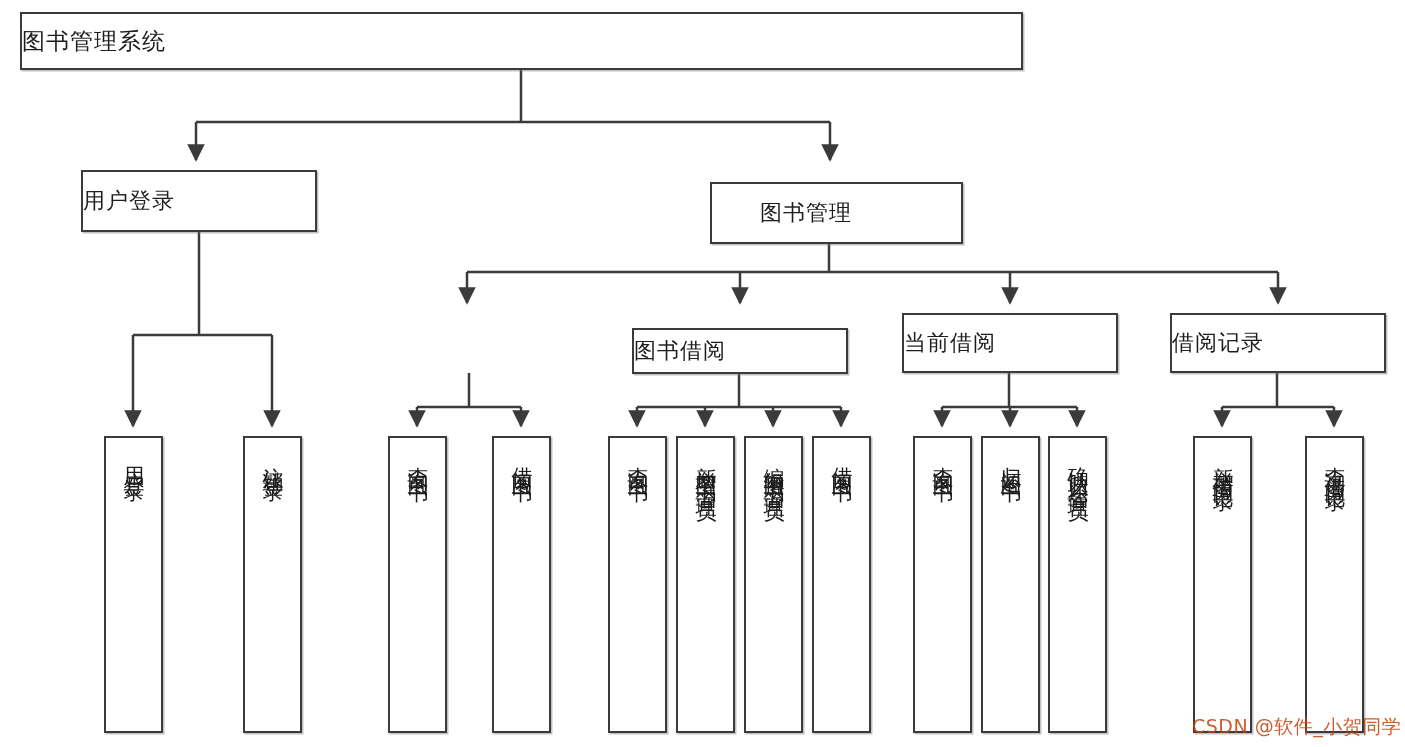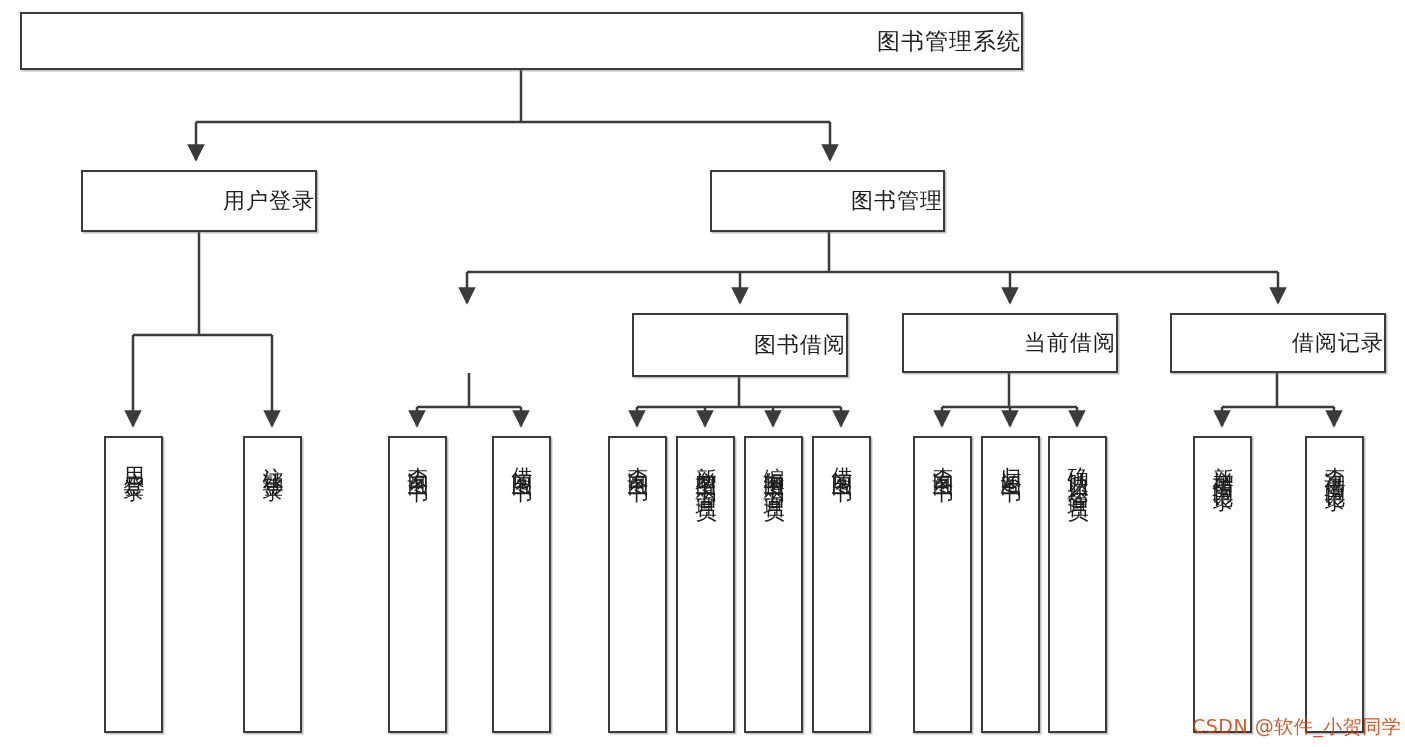--- a/index.html
+++ b/index.html
@@ -25,21 +25,21 @@
     width: 1405px;
     height: 747px;
   }
   .node {
     position: absolute;
     box-sizing: border-box;
     border: 2.5px solid #3b3b3b;
     background: #ffffff;
     display: flex;
     align-items: center;
-    justify-content: flex-end;
+    justify-content: flex-start;
     color: #1d1d1d;
     box-shadow: 1.5px 1.5px 0 rgba(120,120,120,0.45);
   }
   .node.horiz {
     font-size: 22px;
     letter-spacing: 1px;
   }
   .node.vert {
     font-size: 21px;
     align-items: flex-start;
@@ -121,25 +121,25 @@
     </g>
   </svg>
 
   <div class="node horiz root" style="left:20px; top:12px; width:1003px; height:58px;">
     <span>图书管理系统</span>
   </div>
 
   <div class="node horiz" style="left:81px; top:170px; width:236px; height:62px;">
     <span>用户登录</span>
   </div>
-  <div class="node horiz" style="left:710px; top:170px; width:235px; height:62px;">
+  <div class="node horiz" style="left:710px; top:182px; width:253px; height:62px;padding-left:48px;">
     <span>图书管理</span>
   </div>
 
-  <div class="node horiz" style="left:632px; top:313px; width:216px; height:64px;">
+  <div class="node horiz" style="left:632px; top:328px; width:216px; height:46px;">
     <span>图书借阅</span>
   </div>
   <div class="node horiz" style="left:1170px; top:313px; width:216px; height:60px;">
     <span>借阅记录</span>
   </div>
   <div class="node horiz" style="left:902px; top:313px; width:216px; height:60px;">
     <span>当前借阅</span>
   </div>
 
   <div class="node vert" style="left:104px; top:436px; width:59px; height:297px;">

